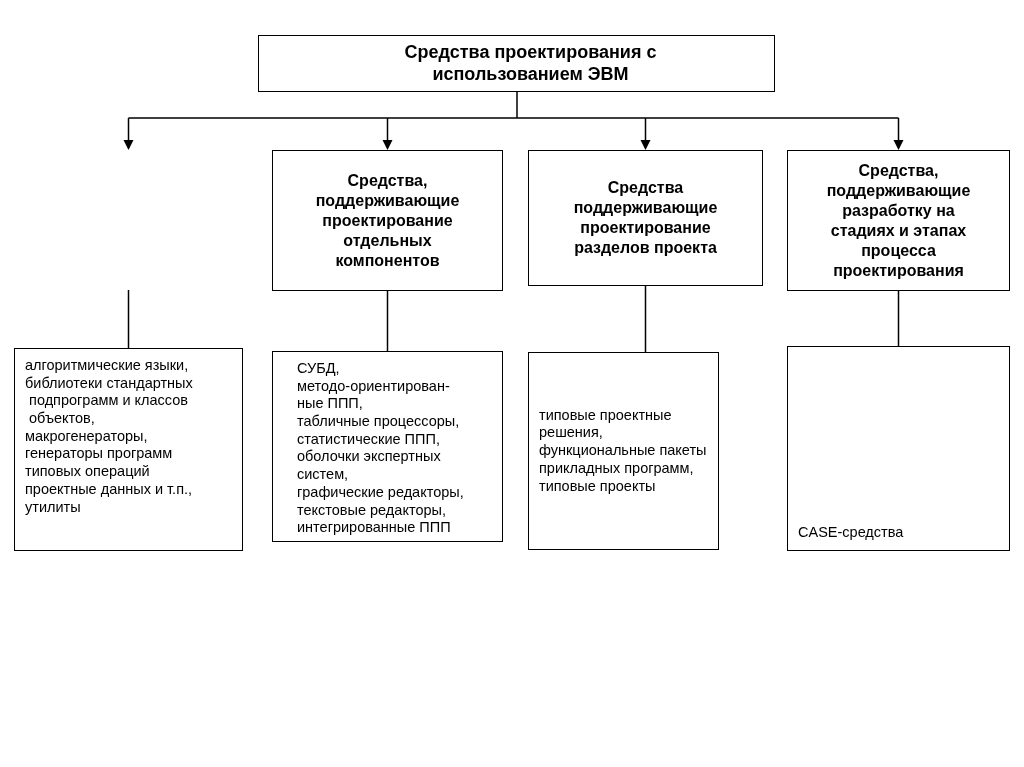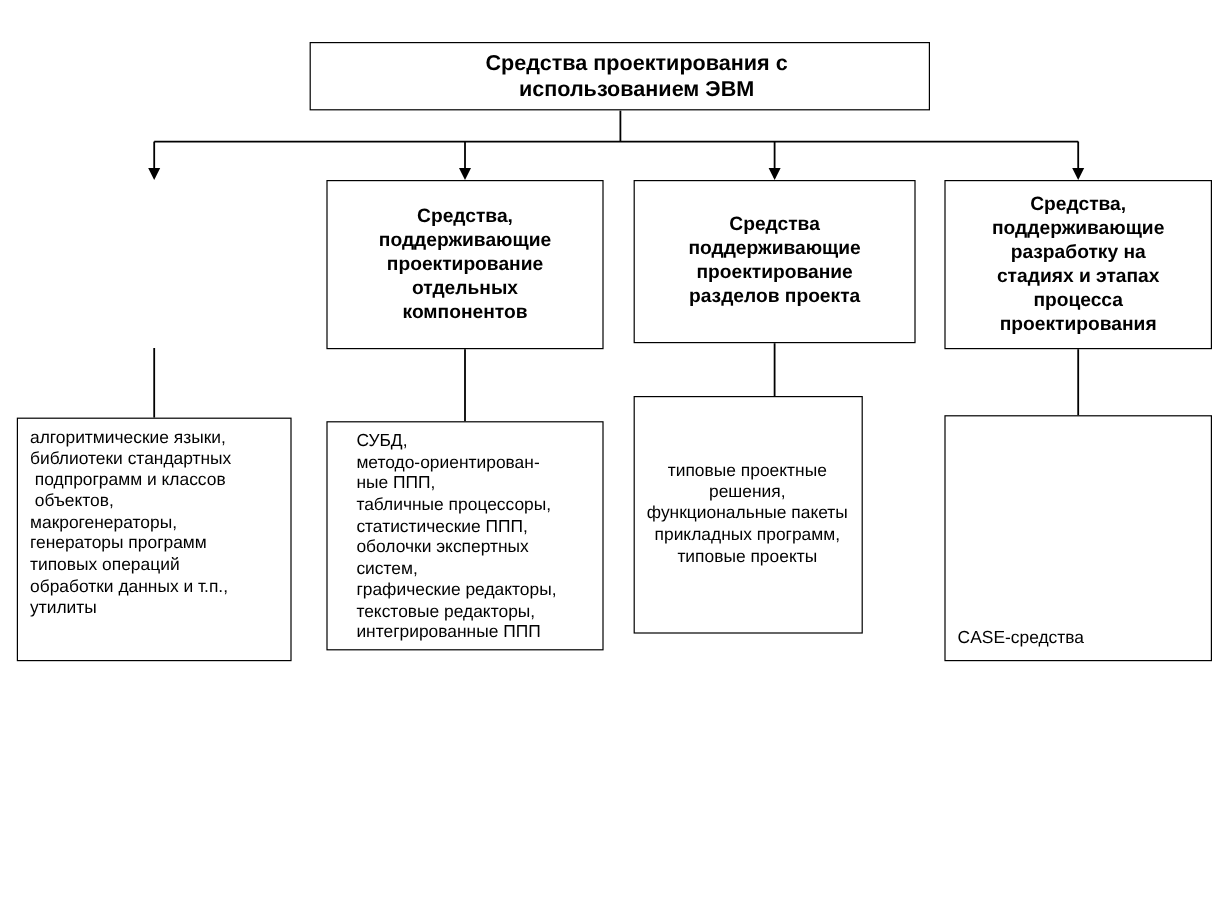--- a/index.html
+++ b/index.html
@@ -86,21 +86,21 @@
   </div>
 
   <div class="box body-box" style="left:14px; top:348px; width:229px; height:203px;">
     <span class="txt">алгоритмические языки,
 библиотеки стандартных
  подпрограмм и классов
  объектов,
 макрогенераторы,
 генераторы программ
 типовых операций
-обработки данных и т.п.,
+проектные данных и т.п.,
 утилиты</span>
   </div>
 
   <div class="box center header-box" style="left:272px; top:150px; width:231px; height:141px;">
     <span class="txt">Средства,
 поддерживающие
 проектирование
 отдельных
 компонентов</span>
   </div>
@@ -116,21 +116,21 @@
 текстовые редакторы,
 интегрированные ППП</span>
   </div>
 
   <div class="box center header-box" style="left:528px; top:150px; width:235px; height:136px;">
     <span class="txt">Средства
 поддерживающие
 проектирование
 разделов проекта</span>
   </div>
-  <div class="box body-box vcenter" style="left:528px; top:330px; width:191px; height:198px;text-align:center;">
+  <div class="box body-box vcenter" style="left:528px; top:352px; width:191px; height:198px;">
     <span class="txt">типовые проектные
 решения,
 функциональные пакеты
 прикладных программ,
 типовые проекты</span>
   </div>
 
   <div class="box center header-box" style="left:787px; top:150px; width:223px; height:141px;">
     <span class="txt">Средства,
 поддерживающие

